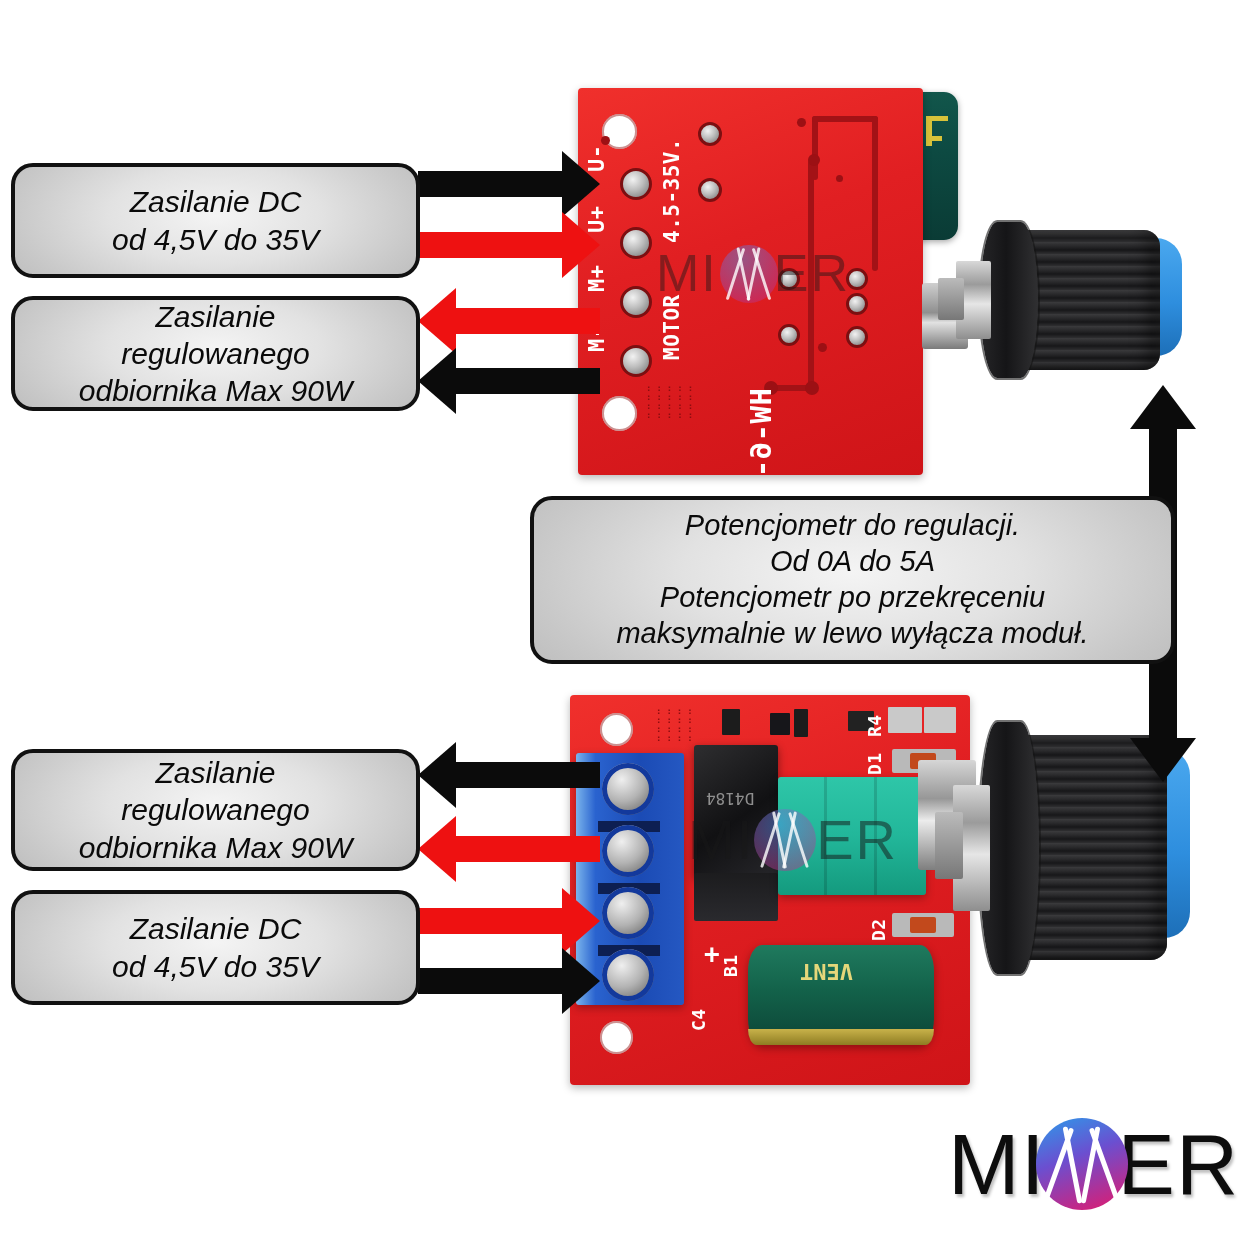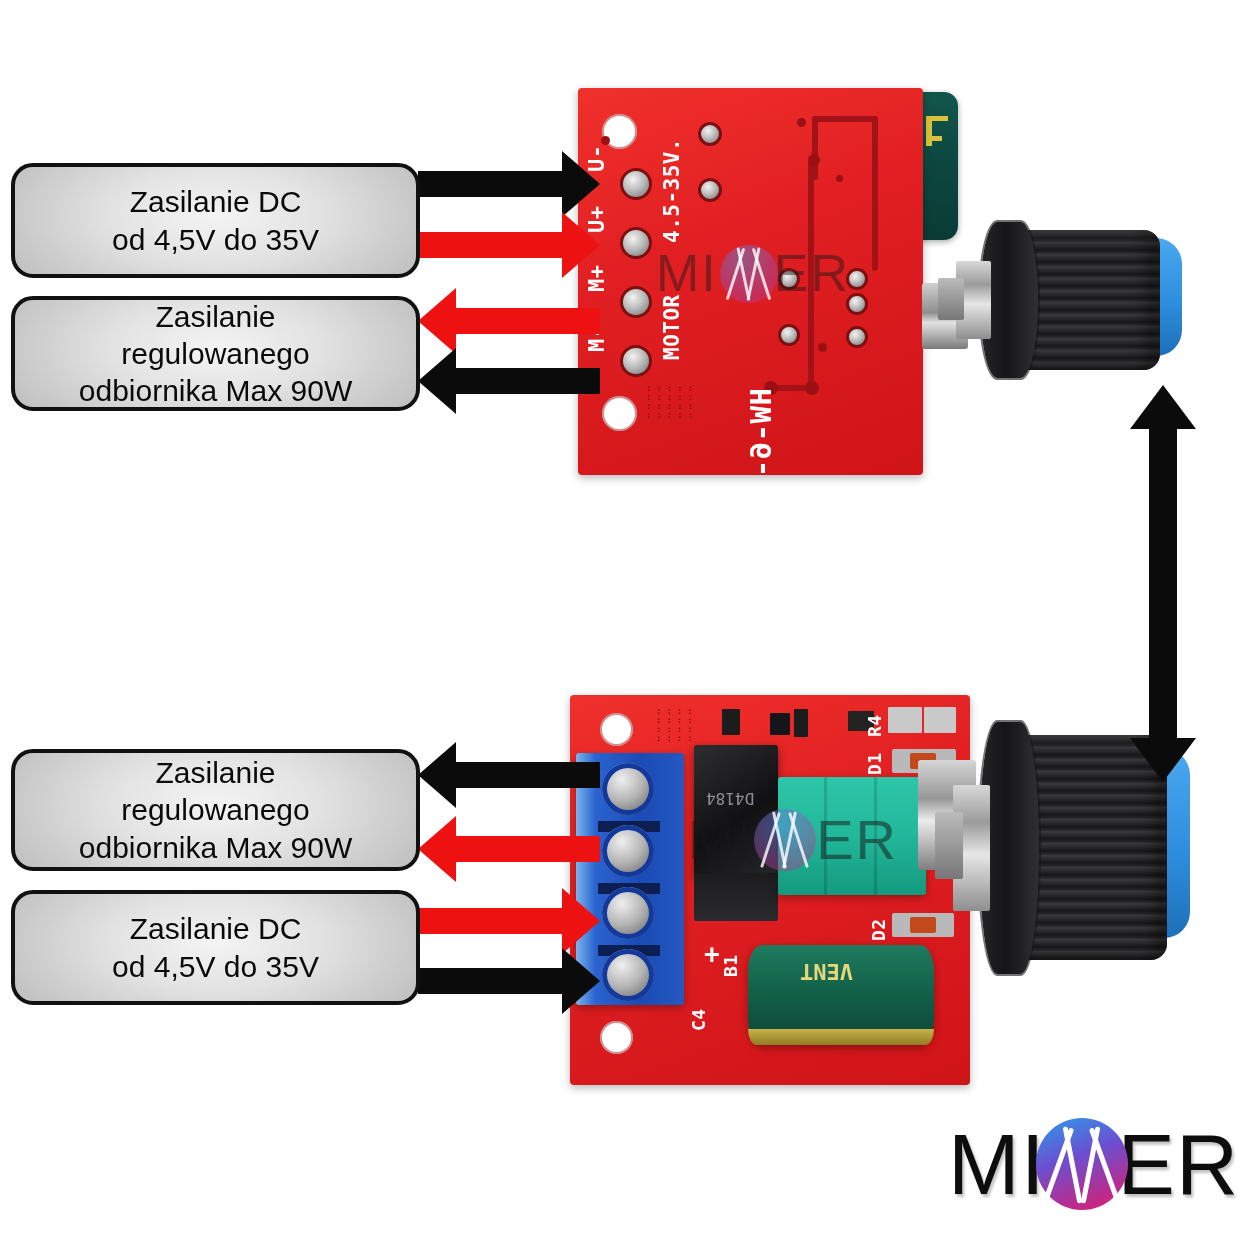--- a/index.html
+++ b/index.html
@@ -18,20 +18,21 @@
     border-radius: 22px;
     background:
       radial-gradient(ellipse 70% 120% at 50% 45%, #f4f4f4 0%, #e2e2e2 38%, #c8c8c8 72%, #b4b4b4 100%);
     display: flex;
     align-items: center;
     justify-content: center;
     text-align: center;
     color: #0a0a0a;
     line-height: 1.24;
     z-index: 40;
+    font-style: italic;
   }
   .callout span { display: block; white-space: pre-line; }
 
   .cal-tl1 { left: 11px;  top: 163px; width: 409px; height: 115px; font-size: 30px; }
   .cal-tl2 { left: 11px;  top: 296px; width: 409px; height: 115px; font-size: 30px; }
   .cal-bl1 { left: 11px;  top: 749px; width: 409px; height: 122px; font-size: 30px; }
   .cal-bl2 { left: 11px;  top: 890px; width: 409px; height: 115px; font-size: 30px; }
   .cal-mid { left: 530px; top: 496px; width: 645px; height: 168px; font-size: 29px; z-index: 45; }
 
   
@@ -319,20 +320,26 @@
   <div class="callout cal-bl1">
     <span>Zasilanie
 regulowanego
 odbiornika Max 90W</span>
   </div>
   <div class="callout cal-bl2">
     <span>Zasilanie DC
 od 4,5V do 35V</span>
   </div>
 
+  <div class="callout cal-mid">
+    <span>Potencjometr do regulacji.
+Od 0A do 5A
+Potencjometr po przekręceniu
+maksymalnie w lewo wyłącza moduł.</span>
+  </div>
 
   <div class="arrow-h right blk" style="left:418px; top:151px; width:182px; height:66px;">
     <div class="shaft"></div>
     <div class="head"></div>
   </div>
   <div class="arrow-h right red" style="left:418px; top:212px; width:182px; height:66px;">
     <div class="shaft"></div>
     <div class="head"></div>
   </div>
   <div class="arrow-h left red" style="left:418px; top:288px; width:182px; height:66px;">

